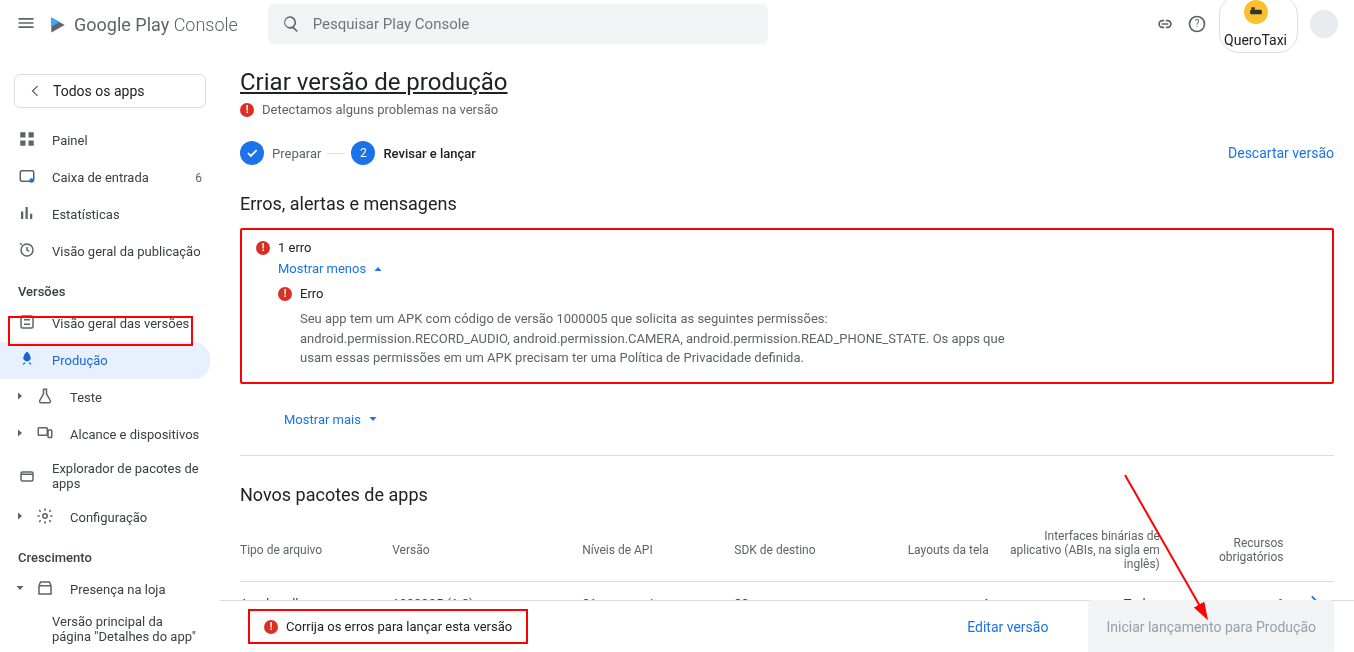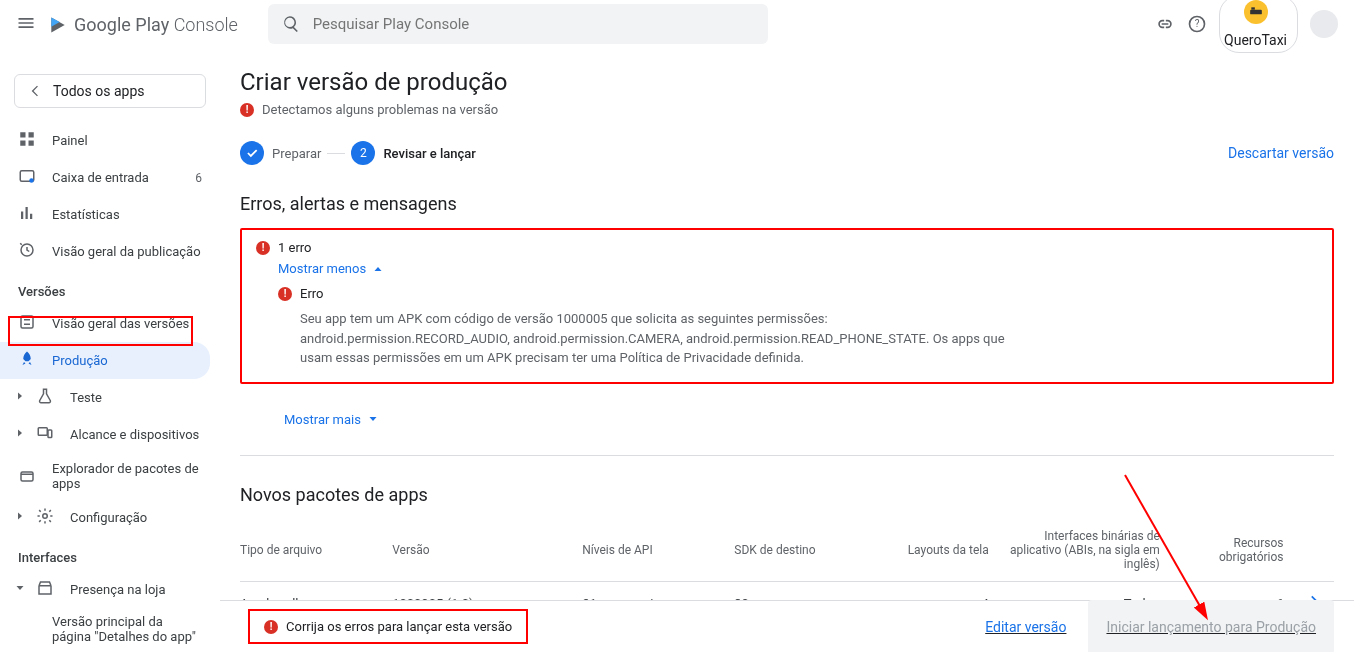--- a/index.html
+++ b/index.html
@@ -23,21 +23,21 @@
 .back-btn { margin: 16px 14px 14px; border: 1px solid #dadce0; border-radius: 6px; display: flex; align-items: center; padding: 8px 12px; gap: 10px; cursor: pointer; }
 .nav-item { display: flex; align-items: center; gap: 14px; padding: 8px 18px; font-size: 13px; color: #3c4043; cursor: pointer; }
 .nav-item.active { background: #e8f0fe; color: #1967d2; border-radius: 0 16px 16px 0; margin-right: 10px; }
 .nav-item .icon { width: 20px; color: #5f6368; flex-shrink: 0; }
 .nav-item.active .icon { color: #1967d2; }
 .nav-item .badge { margin-left: auto; color: #5f6368; font-size: 12px; }
 .nav-section { padding: 14px 18px 6px; font-size: 13px; color: #3c4043; font-weight: 500; }
 .expand-caret { width: 14px; color: #5f6368; margin-right: -6px; margin-left: -4px; }
 .nav-sub { padding-left: 52px; font-size: 13px; color: #3c4043; padding-top: 6px; padding-bottom: 6px; padding-right: 16px; cursor: pointer; }
 .main { flex: 1; padding: 20px 20px 80px 20px; min-width: 0; }
-.page-title { font-size: 24px; font-weight: 400; display: flex; align-items: center; gap: 10px; }
+.page-title { font-size: 24px; font-weight: 400; display: flex; align-items: center; gap: 10px; text-decoration: underline; }
 .alert-line { display: flex; align-items: center; gap: 8px; font-size: 13px; color: #5f6368; margin-top: 6px; }
 .err-dot { width: 14px; height: 14px; background: #d93025; border-radius: 50%; display: inline-flex; align-items: center; justify-content: center; color: #fff; font-size: 10px; font-weight: bold; }
 .stepper-row { display: flex; align-items: center; margin-top: 24px; }
 .step { display: flex; align-items: center; gap: 8px; font-size: 13px; }
 .step-circle { width: 24px; height: 24px; border-radius: 50%; display: flex; align-items: center; justify-content: center; color: #fff; font-size: 12px; }
 .step-circle.done { background: #1a73e8; }
 .step-circle.active { background: #1a73e8; }
 .step-line { width: 18px; height: 1px; background: #dadce0; margin: 0 6px; }
 .discard-link { margin-left: auto; color: #1a73e8; font-size: 14px; cursor: pointer; }
 .section-h { font-size: 18px; margin-top: 28px; margin-bottom: 14px; }
@@ -58,21 +58,21 @@
 .c-file { width: 160px; }
 .c-ver { width: 200px; }
 .c-api { width: 160px; }
 .c-sdk { width: 140px; }
 .c-layout { width: 140px; text-align: right; }
 .c-abi { width: 180px; text-align: right; }
 .c-res { width: 130px; text-align: right; }
 .c-arrow { width: 40px; text-align: right; color: #1a73e8; }
 .footer { position: fixed; bottom: 0; left: 220px; right: 0; background: #fff; border-top: 1px solid #dadce0; height: 52px; display: flex; align-items: center; padding: 0 20px; }
 .footer-error { display: flex; align-items: center; gap: 8px; font-size: 13px; border: 2px solid #f00; padding: 8px 14px; margin-left: 8px; }
-.footer-actions { margin-left: auto; display: flex; align-items: center; gap: 10px; text-decoration: underline; }
+.footer-actions { margin-left: auto; display: flex; align-items: center; gap: 28px; }
 .btn-text { color: #1a73e8; font-size: 14px; cursor: pointer; padding: 8px 12px; }
 .btn-disabled { background: #f1f3f4; color: #9aa0a6; padding: 19px 18px; border-radius: 4px; font-size: 14px; }
 .redbox-prod { position: absolute; border: 2px solid #f00; left: 8px; top: 316px; width: 185px; height: 30px; pointer-events: none; }
 .red-arrow { position: absolute; pointer-events: none; }
 </style>
 </head>
 <body>
 
 <div class="header">
   <span class="menu-icon">
@@ -203,21 +203,21 @@
       <span class="expand-caret"><svg width="12" height="12" viewBox="0 0 24 24" fill="currentColor">
             <path d="M8 5l8 7-8 7z"></path>
           </svg></span>
       <span class="icon"><svg width="18" height="18" viewBox="0 0 24 24" fill="none" stroke="currentColor" stroke-width="2">
             <circle cx="12" cy="12" r="3"></circle>
             <path d="M12 2v3M12 19v3M4.2 4.2l2.1 2.1M17.7 17.7l2.1 2.1M2 12h3M19 12h3M4.2 19.8l2.1-2.1M17.7 6.3l2.1-2.1"></path>
           </svg></span>
       <span>Configuração</span>
     </div>
 
-    <div class="nav-section">Interfaces</div>
+    <div class="nav-section">Crescimento</div>
     <div class="nav-item">
       <span class="expand-caret"><svg width="12" height="12" viewBox="0 0 24 24" fill="currentColor">
             <path d="M5 8l7 8 7-8z"></path>
           </svg></span>
       <span class="icon"><svg width="18" height="18" viewBox="0 0 24 24" fill="none" stroke="currentColor" stroke-width="2">
             <path d="M4 9l2-5h12l2 5M4 9v11h16V9M4 9h16"></path>
           </svg></span>
       <span>Presença na loja</span>
     </div>
     <div class="nav-sub">Versão principal da página "Detalhes do app"</div>

